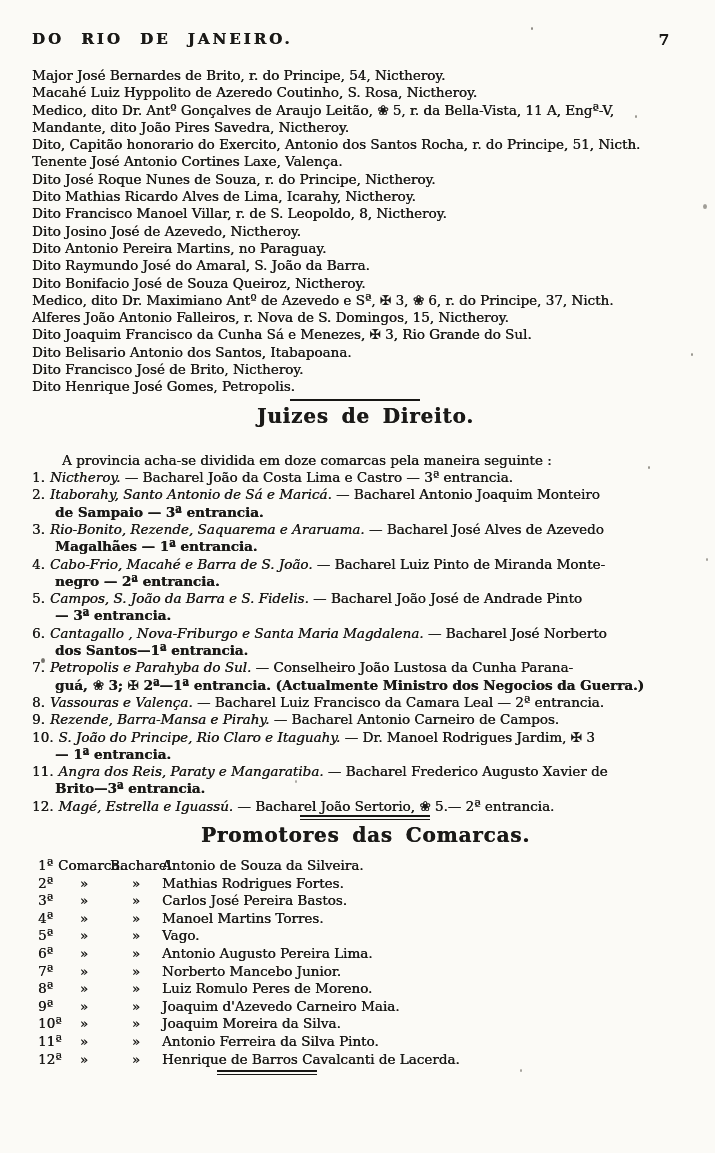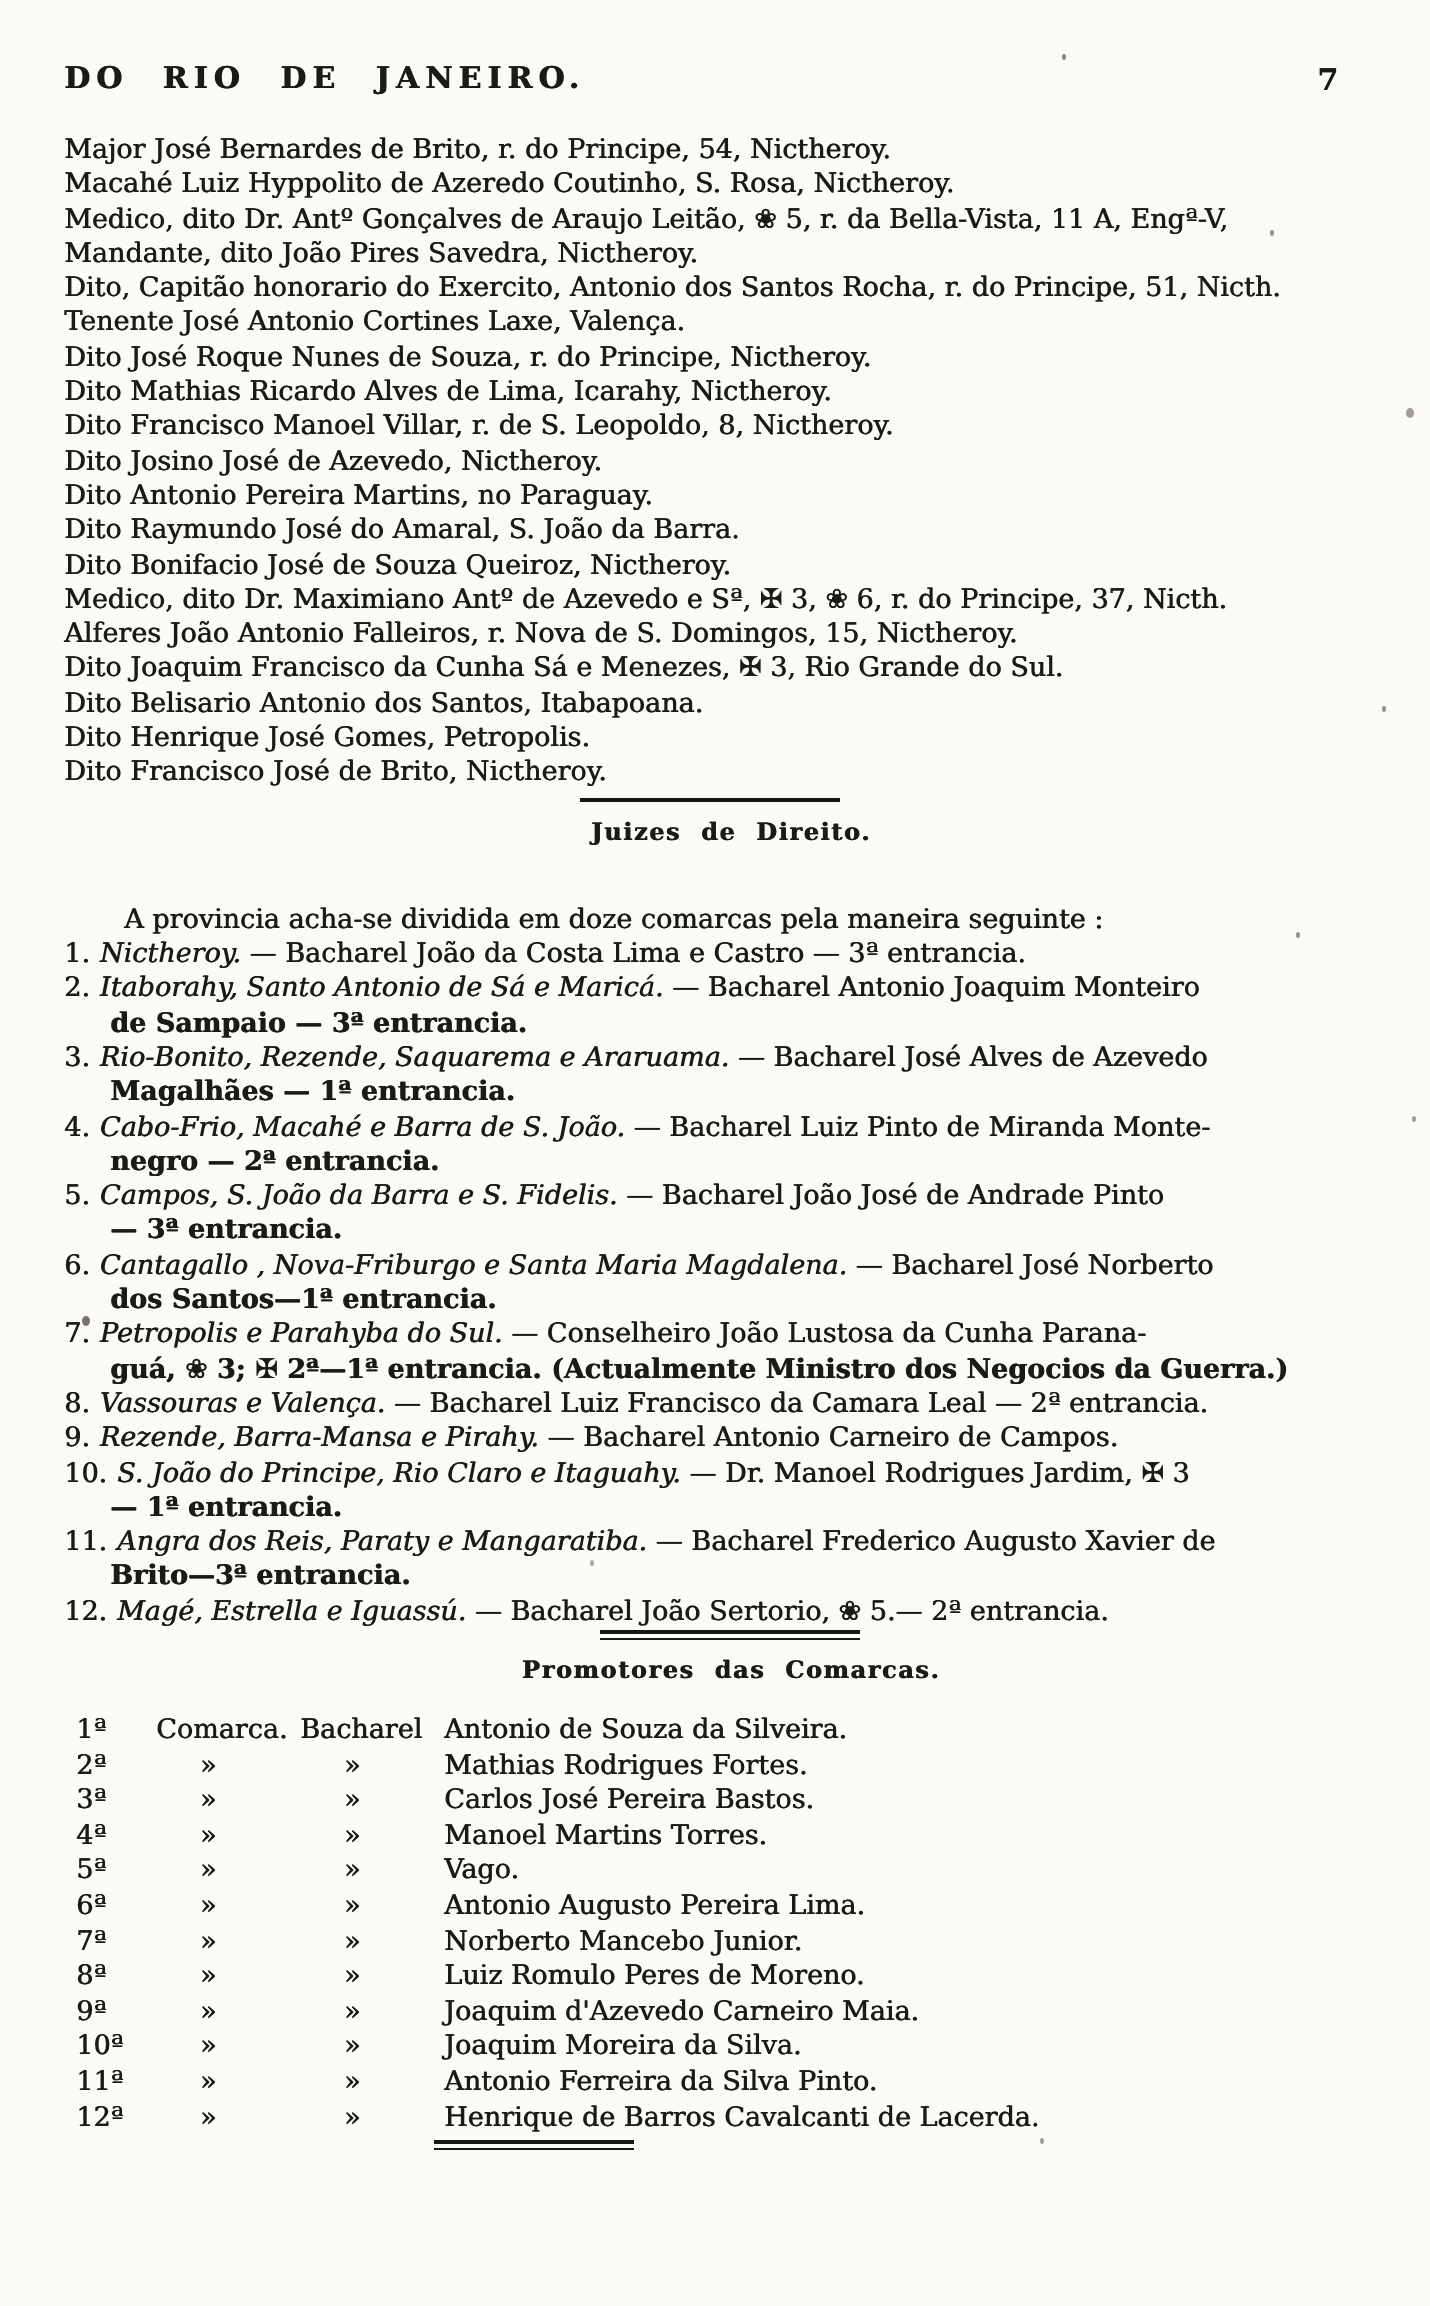--- a/index.html
+++ b/index.html
@@ -24,33 +24,33 @@
 
   .officers div{line-height:17.3px;white-space:nowrap;}
 
   .rule{height:2px;background:#171614;width:130px;}
   .rule--double{height:0;border-top:2.5px solid #171614;border-bottom:1px solid #171614;padding-top:2px;background:transparent;}
   .rule1{margin:3px 0 0 258px;}
   .rule2{margin:0 0 0 268px;}
   .rule3{width:100px;margin:2px 0 0 185px;}
 
   .sec-heading{
-    text-align:center;font-weight:bold;font-size:12px;
+    text-align:center;font-weight:bold;font-size:20px;
     letter-spacing:0.8px;word-spacing:5px;margin-top:6px;line-height:18px;
   }
 
   .intro{margin-top:27px;text-indent:30px;line-height:17.4px;}
   .jlist{margin-top:0;}
   .jitem{line-height:17.3px;padding-left:23px;text-indent:-23px;}
   .jcont{line-height:17.3px;padding-left:23px;font-weight:bold;}
   .jnum{margin-right:5px;}
   .comarca{font-style:italic;}
 
   .ptable{margin-top:13px;}
-  .prow{display:grid;grid-template-columns:26px 52px 52px auto;line-height:17.6px;gap:20px;}
+  .prow{display:grid;grid-template-columns:26px 52px 52px auto;line-height:17.6px;}
   .pord{padding-left:6px;}
   .pc2,.pc3{text-align:center;}
 
   .noise{position:absolute;inset:0;pointer-events:none;}
   .speck{
     position:absolute;left:531px;top:27px;width:2px;height:3px;background:#6f6c66;border-radius:50%;
     box-shadow:104px 88px 0 #7a776f, 173px 178px 0 1px #8a8780, 117px 439px 0 #7a776f,
       -489px 632px 0 1px #55524c, 175px 531px 0 #8a8780, -11px 1042px 0 #8a8780,
       -236px 753px 0 #93908a, 160px 326px 0 #7a776f;
     opacity:.8;
@@ -77,22 +77,22 @@
     <div>Dito Mathias Ricardo Alves de Lima, Icarahy, Nictheroy.</div>
     <div>Dito Francisco Manoel Villar, r. de S. Leopoldo, 8, Nictheroy.</div>
     <div>Dito Josino José de Azevedo, Nictheroy.</div>
     <div>Dito Antonio Pereira Martins, no Paraguay.</div>
     <div>Dito Raymundo José do Amaral, S. João da Barra.</div>
     <div>Dito Bonifacio José de Souza Queiroz, Nictheroy.</div>
     <div>Medico, dito Dr. Maximiano Antº de Azevedo e Sª, ✠ 3, ❀ 6, r. do Principe, 37, Nicth.</div>
     <div>Alferes João Antonio Falleiros, r. Nova de S. Domingos, 15, Nictheroy.</div>
     <div>Dito Joaquim Francisco da Cunha Sá e Menezes, ✠ 3, Rio Grande do Sul.</div>
     <div>Dito Belisario Antonio dos Santos, Itabapoana.</div>
+    <div>Dito Francisco José de Brito, Nictheroy.</div>
     <div>Dito Henrique José Gomes, Petropolis.</div>
-    <div>Dito Francisco José de Brito, Nictheroy.</div>
   </div>
 
   <div class="rule rule1"></div>
   <div class="sec-heading">Juizes de Direito.</div>
   <div class="intro">A provincia acha-se dividida em doze comarcas pela maneira seguinte :</div>
 
   <div class="jlist">
     <div class="jitem"><span class="jnum">1.</span><span class="comarca">Nictheroy.</span><span> — Bacharel João da Costa Lima e Castro — 3ª entrancia.</span></div>
 
     <div class="jitem"><span class="jnum">2.</span><span class="comarca">Itaborahy, Santo Antonio de Sá e Maricá.</span><span> — Bacharel Antonio Joaquim Monteiro</span></div>

